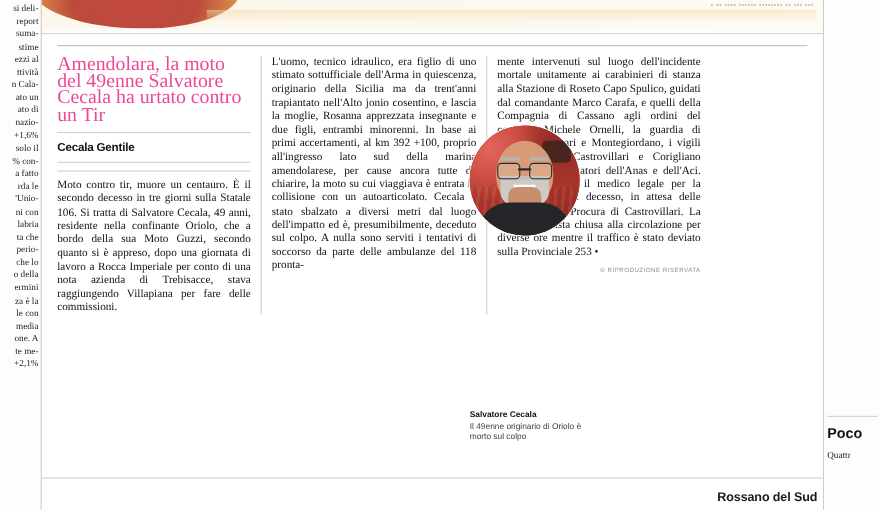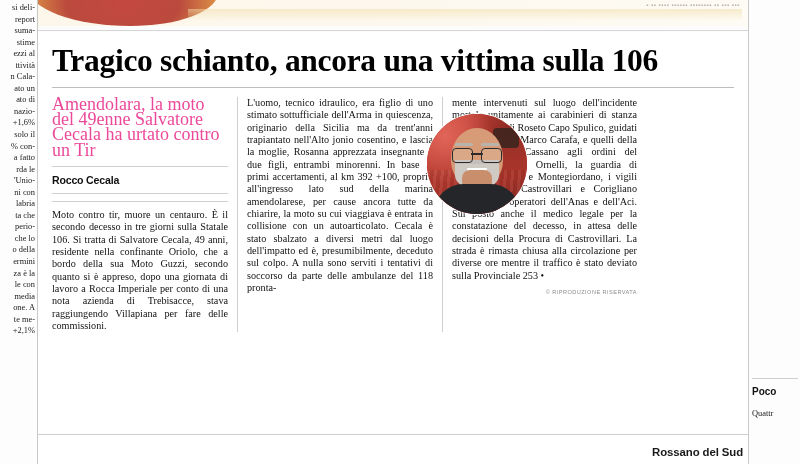--- a/index.html
+++ b/index.html
@@ -195,21 +195,21 @@
   .bottom-rule{
     position:absolute;left:38px;right:52px;bottom:29px;height:1px;background:#cfcfcf;
   }
   .footer{
     position:absolute;right:57px;bottom:6px;
     font-family:"Liberation Sans", sans-serif;
     font-weight:700;font-size:11.4px;letter-spacing:-.1px;color:#1a1a1a;
   }
   .gutter-right .rtitle{
     font-family:"Liberation Sans", sans-serif;
-    font-weight:700;font-size:10px;color:#111;padding-left:4px;
+    font-weight:700;font-size:13px;color:#111;padding-left:4px;
   }
   .gutter-right .rsub{
     font-family:"Liberation Serif", serif;
     font-size:8.4px;color:#1a1a1a;padding-left:4px;margin-top:12px;
   }
   .gr-rule{position:absolute;left:4px;right:2px;height:1px;background:#cfcfcf;}
 </style>
 </head>
 <body>
 
@@ -257,29 +257,28 @@
 
   <div class="topstrip">
     <div class="blob"></div>
     <div class="wash"></div>
     <div class="gline">▪ ▪▪ ▪▪▪▪ ▪▪▪▪▪▪ ▪▪▪▪▪▪▪▪ ▪▪ ▪▪▪ ▪▪▪</div>
   </div>
   <div class="topline"></div>
 
   <div class="article">
 
-    <h1 class="headline">Tragico schianto, ancora una vittima sulla 106</h1>
     <div class="head-rule"></div>
 
     <div class="cols">
 
       <div class="col c1">
         <p class="deck">Amendolara, la moto del 49enne Salvatore Cecala ha urtato contro un Tir</p>
         <div class="thin-rule"></div>
-        <p class="byline">Rocco Cecala</p>
+        <p class="byline">Cecala Gentile</p>
         <div class="thin-rule"></div>
         <div class="thin-rule"></div>
         <p class="body">Moto contro tir, muore un centauro. È il secondo decesso in tre giorni sulla Statale 106. Si tratta di Salvatore Cecala, 49 anni, residente nella confinante Oriolo, che a bordo della sua Moto Guzzi, secondo quanto si è appreso, dopo una giornata di lavoro a Rocca Imperiale per conto di una nota azienda di Trebisacce, stava raggiungendo Villapiana per fare delle commissioni.</p>
       </div>
 
       <div class="col-sep"></div>
 
       <div class="col c2">
         <p class="body">L'uomo, tecnico idraulico, era figlio di uno stimato sottufficiale dell'Arma in quiescenza, originario della Sicilia ma da trent'anni trapiantato nell'Alto jonio cosentino, e lascia la moglie, Rosanna apprezzata insegnante e due figli, entrambi minorenni. In base ai primi accertamenti, al km 392 +100, proprio all'ingresso lato sud della marina amendolarese, per cause ancora tutte da chiarire, la moto su cui viaggiava è entrata in collisione con un autoarticolato. Cecala è stato sbalzato a diversi metri dal luogo dell'impatto ed è, presumibilmente, deceduto sul colpo. A nulla sono serviti i tentativi di soccorso da parte delle ambulanze del 118 pronta-</p>
       </div>
@@ -307,19 +306,23 @@
         <div class="ph-glass">
           <span class="lens l"></span>
             <span class="bridge"></span>
             <span class="lens r"></span>
         </div>
         <div class="ph-neck"></div>
         <div class="ph-shirt"></div>
       </div>
     </div>
 
+    <div class="caption">
+      <span class="cname">Salvatore Cecala</span>
+      <span>Il 49enne originario di Oriolo è morto sul colpo</span>
+    </div>
 
   </div>
 
   <div class="bottom-rule"></div>
   <div class="footer">Rossano del Sud</div>
 
 </div>
 
 </body></html>

